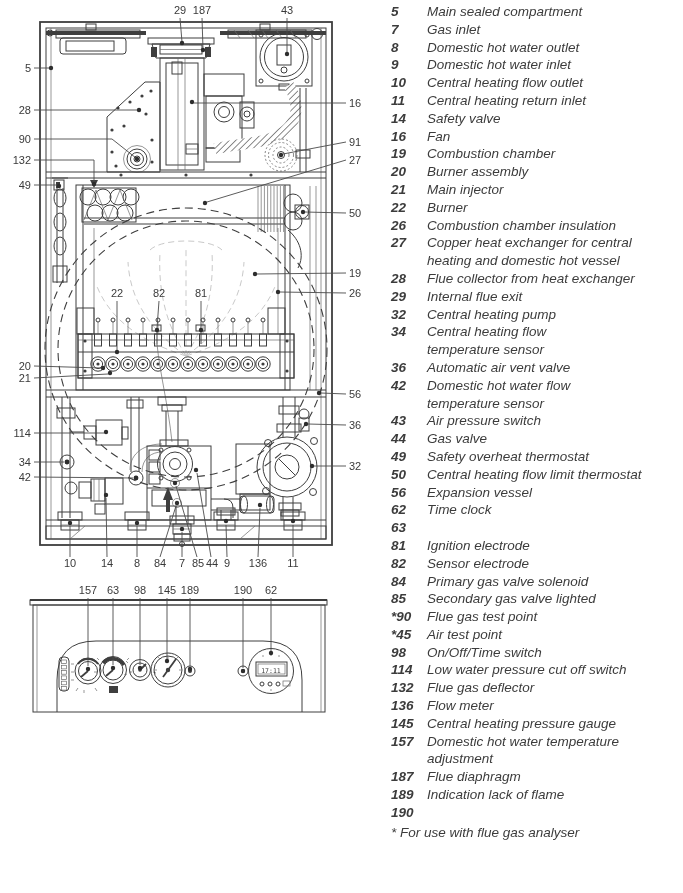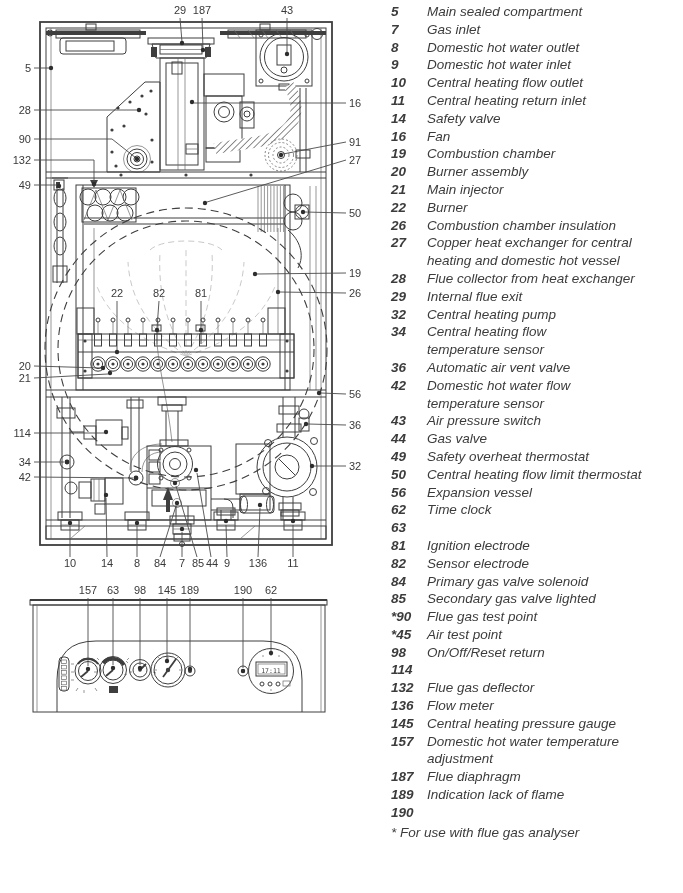--- a/index.html
+++ b/index.html
@@ -816,24 +816,25 @@
         <div class="lg-row">
           <span class="lg-num">*90</span>
           <span class="lg-label">Flue gas test point</span>
         </div>
         <div class="lg-row">
           <span class="lg-num">*45</span>
           <span class="lg-label">Air test point</span>
         </div>
         <div class="lg-row">
           <span class="lg-num">98</span>
-          <span class="lg-label">On/Off/Reset return</span>
+          <span class="lg-label">On/Off/Time switch</span>
         </div>
         <div class="lg-row">
           <span class="lg-num">114</span>
+          <span class="lg-label">Low water pressure cut off switch</span>
         </div>
         <div class="lg-row">
           <span class="lg-num">132</span>
           <span class="lg-label">Flue gas deflector</span>
         </div>
         <div class="lg-row">
           <span class="lg-num">136</span>
           <span class="lg-label">Flow meter</span>
         </div>
         <div class="lg-row">

